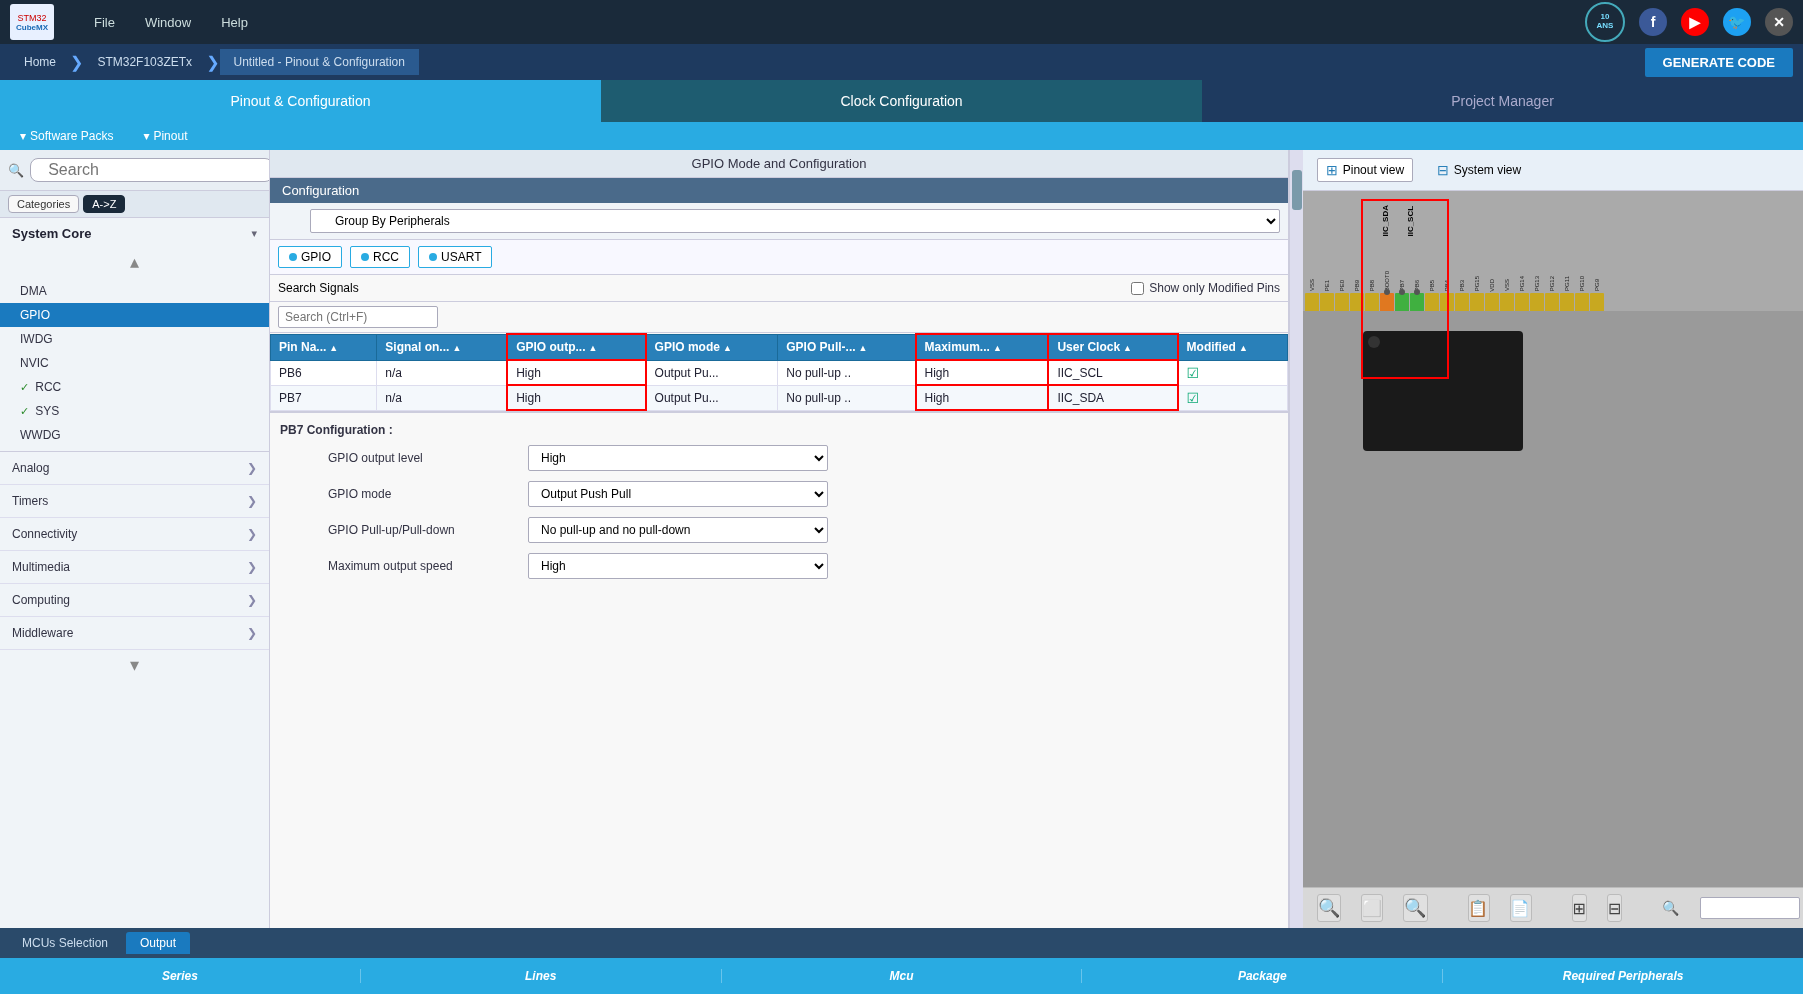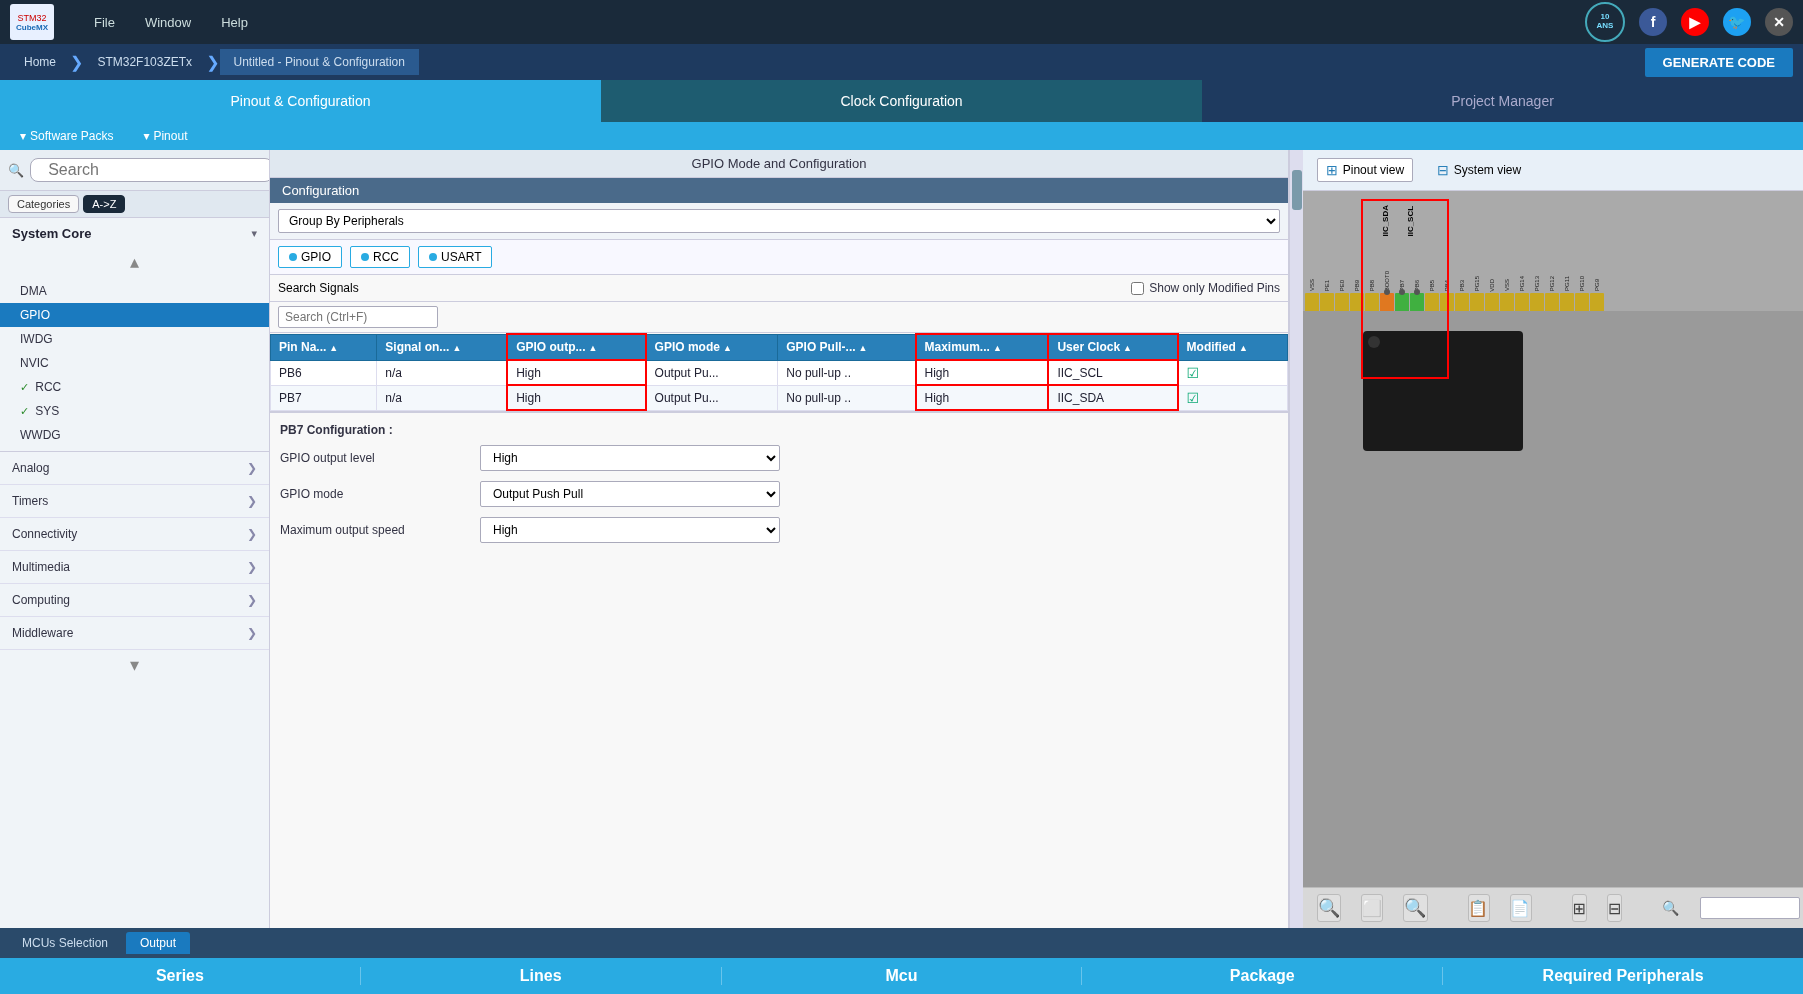--- a/index.html
+++ b/index.html
@@ -48,21 +48,21 @@
     .sidebar-section-arrow { color: #667; font-size: 11px; }
     .sidebar-items { padding: 4px 0; }
     .sidebar-item { padding: 5px 20px; cursor: pointer; color: #334; font-size: 12px; display: flex; align-items: center; gap: 6px; }
     .sidebar-item.selected { background: #1a7abf; color: #fff; }
     .sidebar-item .check-icon { color: #2a8a2a; font-size: 11px; }
     .sidebar-category { display: flex; align-items: center; justify-content: space-between; padding: 9px 12px; cursor: pointer; font-size: 13px; color: #334; border-bottom: 1px solid #dde; }
     .sidebar-category-arrow { color: #88a; font-size: 12px; }
     .gpio-config-title { background: #e0e8f0; padding: 6px 12px; font-size: 13px; color: #334; border-bottom: 1px solid #ccd; text-align: center; }
     .config-header { background: #4a6a8a; color: #fff; padding: 5px 12px; font-size: 13px; }
     .group-by-bar { padding: 6px 8px; background: #f0f4f8; border-bottom: 1px solid #ccd; display: flex; align-items: center; gap: 8px; }
-    .group-by-select { flex: 1; border: 1px solid #aab; padding: 3px 6px; background: #fff; border-radius: 2px; font-size: 12px; }
+    .group-by-select { flex: 1; border: 1px solid #aab; padding: 3px 20px; background: #fff; border-radius: 2px; font-size: 12px; margin-left: 32px; }
     .peripheral-tabs { display: flex; align-items: center; padding: 6px 8px; gap: 8px; background: #f8f8ff; border-bottom: 1px solid #ccd; }
     .periph-tab { padding: 3px 10px; border-radius: 2px; border: 1px solid #aab; font-size: 12px; cursor: pointer; display: flex; align-items: center; gap: 4px; }
     .periph-tab .dot { width: 8px; height: 8px; border-radius: 50%; display: inline-block; }
     .periph-tab.active { background: #fff; border-color: #29abe2; }
     .search-signals-area { padding: 6px 8px; background: #f8f8f8; border-bottom: 1px solid #ccd; display: flex; align-items: center; gap: 10px; }
     .signal-search-input { border: 1px solid #aab; padding: 3px 6px; width: 160px; border-radius: 2px; font-size: 12px; }
     .show-modified { display: flex; align-items: center; gap: 5px; margin-left: auto; font-size: 12px; color: #334; }
     .show-modified input { cursor: pointer; }
 
     
@@ -70,36 +70,36 @@
     .gpio-table th { background: #2980b9; color: #fff; padding: 5px 8px; text-align: left; border: 1px solid #1a6a99; font-size: 11px; white-space: nowrap; }
     .gpio-table th .sort-arrow { font-size: 9px; margin-left: 3px; }
     .gpio-table td { padding: 4px 8px; border: 1px solid #dde; color: #223; background: #fff; }
     .gpio-table tr:nth-child(even) td { background: #f4f8fc; }
     .modified-check { color: #1a7; font-size: 14px; }
 
     
     .pb7-config-area { padding: 10px; background: #f8f8f8; border-top: 1px solid #ccd; flex: 1; overflow-y: auto; }
     .pb7-config-title { font-size: 12px; color: #334; margin-bottom: 8px; font-weight: bold; }
     .config-row { display: flex; align-items: center; margin-bottom: 10px; }
-    .config-label { width: 200px; color: #334; font-size: 12px; }
+    .config-label { width: 200px; color: #334; font-size: 12px; margin-left: 48px; }
     .config-select { flex: 1; border: 1px solid #aab; padding: 4px 8px; border-radius: 2px; font-size: 12px; background: #fff; max-width: 300px; }
 
     
     .right-panel { width: 500px; background: #c8c8c8; display: flex; flex-direction: column; position: relative; overflow: hidden; }
     .view-toggle { display: flex; align-items: center; padding: 8px 14px; gap: 16px; background: #e8f0f8; border-bottom: 1px solid #ccd; }
     .view-btn { display: flex; align-items: center; gap: 5px; font-size: 12px; cursor: pointer; padding: 3px 8px; border-radius: 2px; }
     .view-btn.active { background: #fff; border: 1px solid #aab; }
     .view-btn-icon { font-size: 14px; color: #2980b9; }
 
     
     .bottom-tabs { background: #2a4a6a; height: 30px; display: flex; align-items: center; padding: 0 8px; gap: 4px; }
     .bottom-tab { padding: 4px 14px; border-radius: 3px 3px 0 0; font-size: 12px; cursor: pointer; color: #cde; }
     .bottom-tab.active { background: #1a7abf; color: #fff; }
     .status-bar { background: #29abe2; height: 36px; display: flex; align-items: center; }
-    .status-col { flex: 1; text-align: center; color: #fff; font-size: 16px; font-weight: bold; border-right: 1px solid rgba(255,255,255,0.3); padding: 0 10px; }
+    .status-col { flex: 1; text-align: center; color: #fff; font-size: 12px; font-weight: bold; border-right: 1px solid rgba(255,255,255,0.3); padding: 0 10px; font-style: italic; }
     .status-col:last-child { border-right: none; }
 
     
     .zoom-controls { display: flex; align-items: center; padding: 6px 14px; gap: 20px; background: #d8d8d8; border-top: 1px solid #bbb; }
     .zoom-btn { width: 28px; height: 28px; display: flex; align-items: center; justify-content: center; background: #e0e0e0; border: 1px solid #bbb; border-radius: 3px; cursor: pointer; font-size: 16px; color: #444; }
     .zoom-search { border: 1px solid #aab; padding: 3px 6px; width: 100px; border-radius: 2px; font-size: 12px; }
     .zoom-separator { width: 1px; height: 24px; background: #bbb; }
 
     
     ::-webkit-scrollbar { width: 8px; height: 8px; }
@@ -307,20 +307,26 @@
           <option>High</option>
         </select>
       </div>
       <div class="config-row">
         <div class="config-label">GPIO mode</div>
         <select class="config-select">
           <option>Output Push Pull</option>
         </select>
       </div>
       <div class="config-row">
+        <div class="config-label">GPIO Pull-up/Pull-down</div>
+        <select class="config-select">
+          <option>No pull-up and no pull-down</option>
+        </select>
+      </div>
+      <div class="config-row">
         <div class="config-label">Maximum output speed</div>
         <select class="config-select">
           <option>High</option>
         </select>
       </div>
     </div>
   </div>
 
   <div style="width:14px;background:#dde;border-left:1px solid #ccd;display:flex;flex-direction:column;align-items:center;">
     <div style="width:10px;height:40px;background:#7a9aaa;border-radius:3px;margin-top:20px;"></div>

